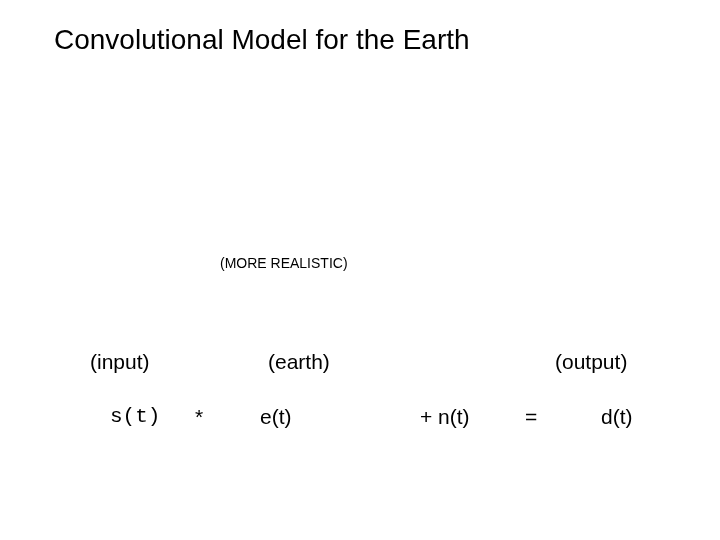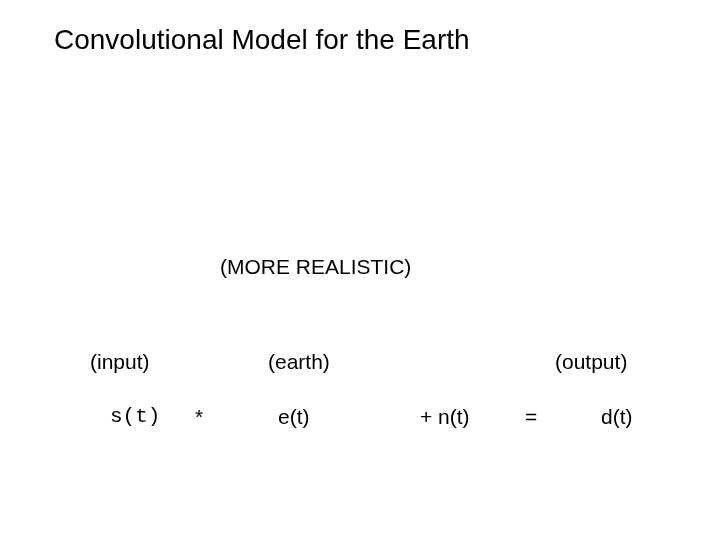--- a/index.html
+++ b/index.html
@@ -22,21 +22,21 @@
     position: absolute;
     top: 24px;
     left: 54px;
     font-size: 28px;
     font-weight: 400;
   }
   .subtitle {
     position: absolute;
     top: 255px;
     left: 220px;
-    font-size: 21px;
+    font-size: 14px;
   }
   .eqline {
     position: absolute;
     top: 308px;
     left: 72px;
     font-size: 21px;
     white-space: nowrap;
   }
   .labrow {
     position: absolute;
@@ -48,21 +48,21 @@
   .lab-earth  { position: absolute; left: 268px; text-align: right; }
   .lab-output { position: absolute; left: 555px; }
   .symrow {
     position: absolute;
     top: 405px;
     width: 100%;
     font-size: 21px;
   }
   .sym-s   { position: absolute; left: 110px; font-family: Liberation Mono, monospace; }
   .sym-ast { position: absolute; left: 195px; }
-  .sym-e   { position: absolute; left: 278px; }
+  .sym-e   { position: absolute; left: 260px; }
   .sym-n   { position: absolute; left: 420px; text-align: right; }
   .sym-eq  { position: absolute; left: 525px; }
   .sym-d   { position: absolute; left: 573px; margin-left: 28px; }
 </style>
 </head>
 <body>
 
 <div class="slide">
 
   <div class="title">Convolutional Model for the Earth</div>

